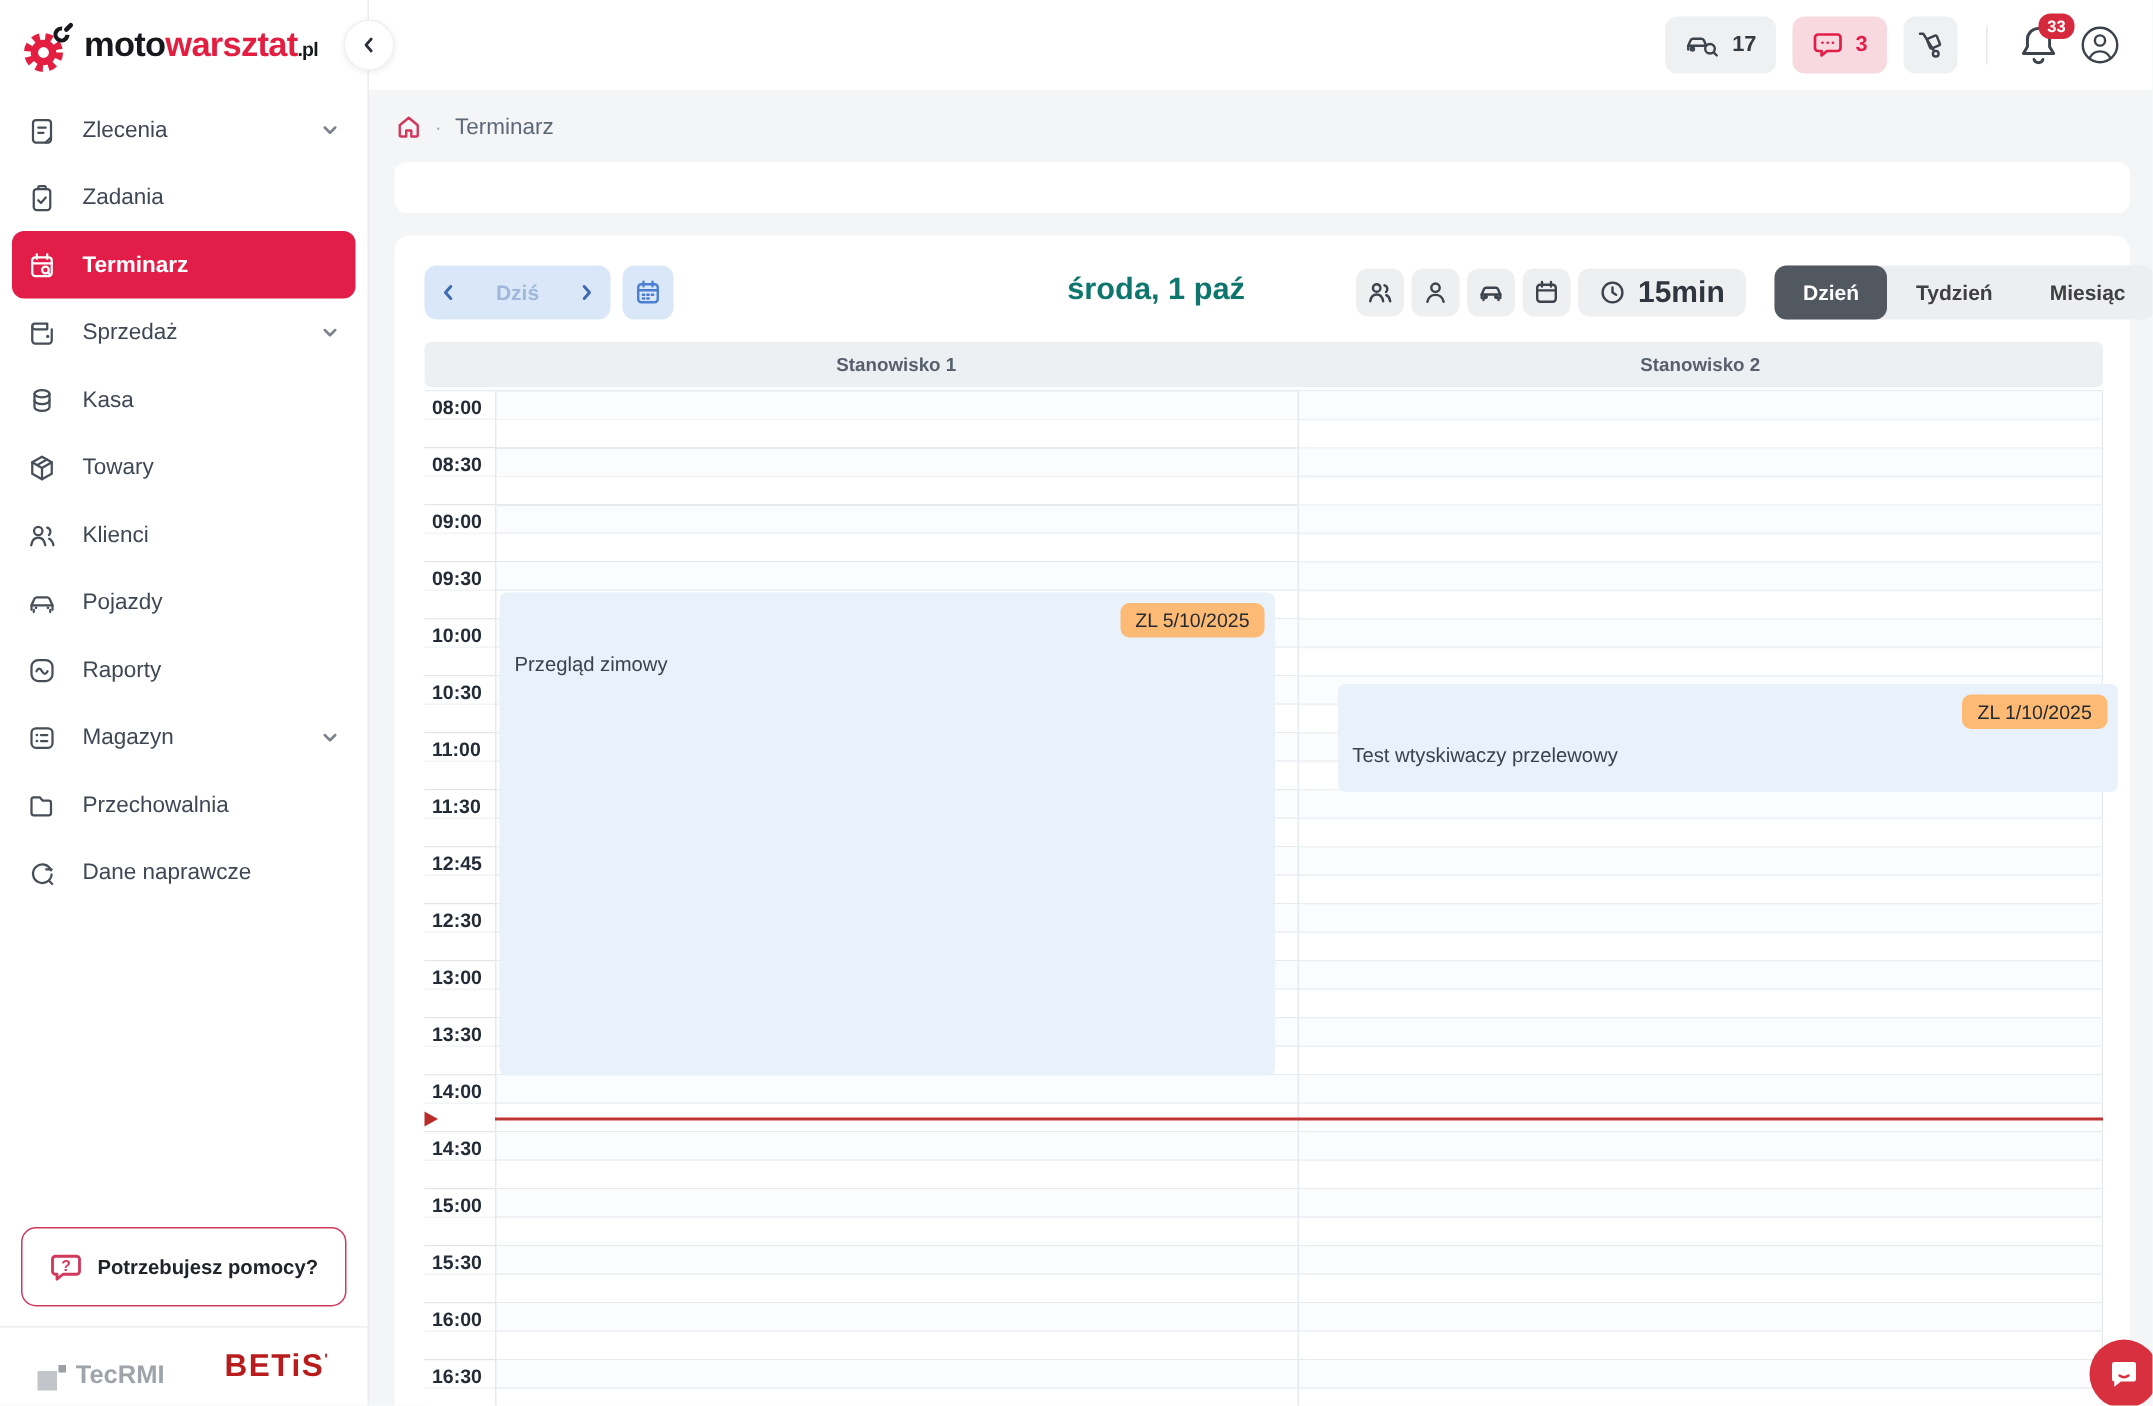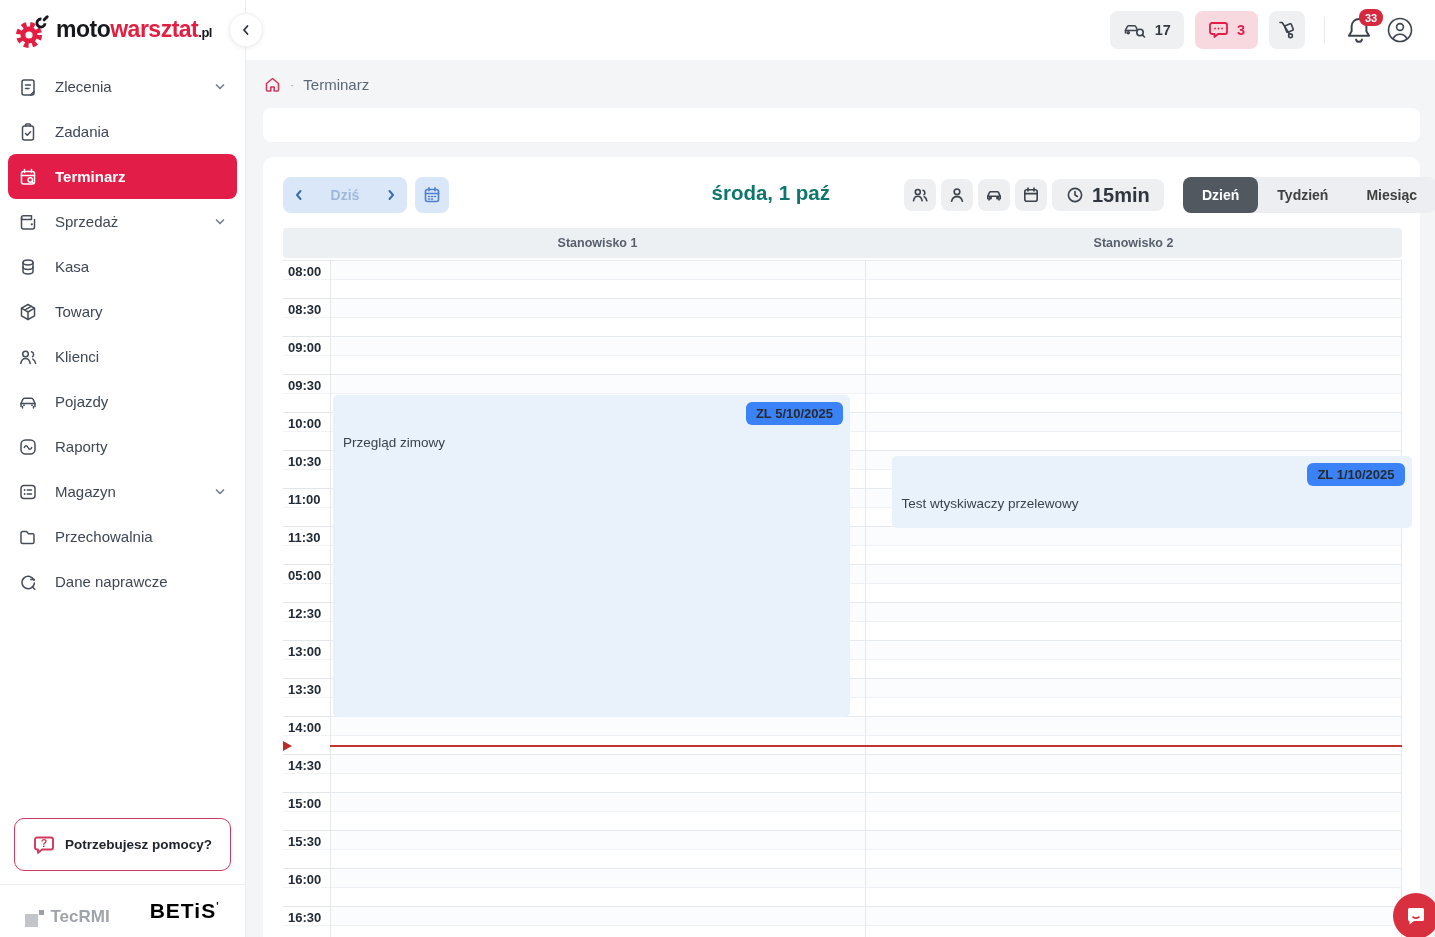--- a/index.html
+++ b/index.html
@@ -28,21 +28,21 @@
                   display:flex; align-items:center; justify-content:center; z-index:6; cursor:pointer; }
   .help-btn { position:absolute; left:14px; top:818px; width:217px; height:53px; background:#fff;
               border:1.5px solid #cf3a5e; border-radius:10px; display:flex; align-items:center; justify-content:center;
               gap:10px; font-size:13.5px; font-weight:700; color:#20242b; cursor:pointer; }
   .partners { position:absolute; left:0; top:884px; width:245px; height:53px; border-top:1px solid #eceef0;
               display:flex; align-items:center; justify-content:center; gap:40px; }
   .tecrmi { display:flex; align-items:center; gap:6px; font-size:17px; font-weight:700; color:#9fa4aa;margin-top:12px; }
   .tecrmi-mark { position:relative; width:19px; height:19px; }
   .tecrmi-mark .big { position:absolute; left:0; bottom:0; width:13px; height:13px; background:#c2c6ca; }
   .tecrmi-mark .sml { position:absolute; right:0; top:2px; width:5px; height:5px; background:#9aa0a5; }
-  .betis { font-size:21px; font-weight:700; color:#000000; letter-spacing:1px; }
+  .betis { font-size:21px; font-weight:700; color:#b91c1c; letter-spacing:1px; }
   .betis sup { font-size:10px; }
 
   
   .topbar { position:absolute; left:246px; top:0; width:1189px; height:60px; background:#fff; }
   .topbar-right { position:absolute; right:20px; top:11px; height:38px; display:flex; align-items:center; gap:11px; }
   .pill { height:38px; border-radius:8px; background:#eef0f2; display:flex; align-items:center; gap:8px;
           padding:0 13px; font-size:14.5px; font-weight:600; color:#333a42; cursor:pointer; }
   .pill.pink { background:#f9d9e0; color:#e11d48; }
   .pill.icon-only { padding:0 8px; }
   .vdiv { width:1px; height:26px; background:#e7e9ec; margin:0 8px; }
@@ -93,22 +93,22 @@
   .cols { position:absolute; left:47px; top:0; width:1072px; height:677px; display:flex; border-right:1px solid #e5e9ed; }
   .ccol { position:relative; border-left:1px solid #e5e9ed; height:677px;
           background-image:
             repeating-linear-gradient(to bottom, transparent 0 18px, #eef2f6 18px 19px, transparent 19px 37px, #e5eaef 37px 38px),
             repeating-linear-gradient(to bottom, #fafcfd 0 19px, #ffffff 19px 38px);
           cursor:pointer; }
   .ccol-1 { width:535px; } .ccol-2 { width:537px; }
   .event { position:absolute; background:#e9f1fb; border-radius:5px; cursor:pointer; }
   .event-1 { left:2px; top:134px; width:517px; height:322px; }
   .event-2 { left:2px; top:195px; width:520px; height:72px;margin-left:24px; }
-  .ebadge { position:absolute; top:7px; right:7px; background:#3b82f6; color:#262b31; font-size:13px;
-            padding:4px 10px; border-radius:6px; font-weight:700; cursor:pointer; }
+  .ebadge { position:absolute; top:7px; right:7px; background:#fdba74; color:#262b31; font-size:13px;
+            padding:4px 10px; border-radius:6px; font-weight:400; cursor:pointer; }
   .etitle { position:absolute; left:10px; top:40px; font-size:13.5px; color:#3a424d; }
   .now-line { position:absolute; left:47px; width:1072px; top:484px; height:2px; background:#c03434; z-index:3; }
   .now-arrow { position:absolute; left:0px; top:480px; width:0; height:0; border:5px solid transparent;
                border-left:9px solid #b92c2c; z-index:3; }
 
   
   .fab { position:absolute; left:1393px; top:893px; width:46px; height:46px; border-radius:50%;
          background:#d9303f; display:flex; align-items:center; justify-content:center; z-index:10; cursor:pointer; }
 </style>
 </head>
@@ -400,21 +400,21 @@
   <div class="grid">
     <div class="gutter">
         <div class="trow"><span>08:00</span></div>
         <div class="trow"><span>08:30</span></div>
         <div class="trow"><span>09:00</span></div>
         <div class="trow"><span>09:30</span></div>
         <div class="trow"><span>10:00</span></div>
         <div class="trow"><span>10:30</span></div>
         <div class="trow"><span>11:00</span></div>
         <div class="trow"><span>11:30</span></div>
-        <div class="trow"><span>05:00</span></div>
+        <div class="trow"><span>12:45</span></div>
         <div class="trow"><span>12:30</span></div>
         <div class="trow"><span>13:00</span></div>
         <div class="trow"><span>13:30</span></div>
         <div class="trow"><span>14:00</span></div>
         <div class="trow"><span>14:30</span></div>
         <div class="trow"><span>15:00</span></div>
         <div class="trow"><span>15:30</span></div>
         <div class="trow"><span>16:00</span></div>
         <div class="trow"><span>16:30</span></div>
       </div>

